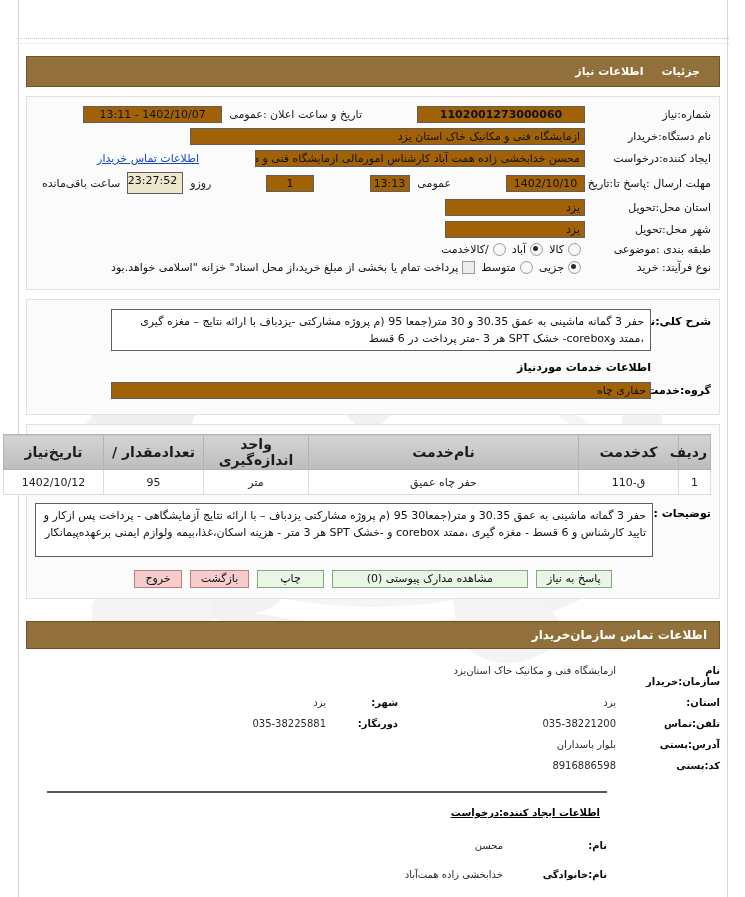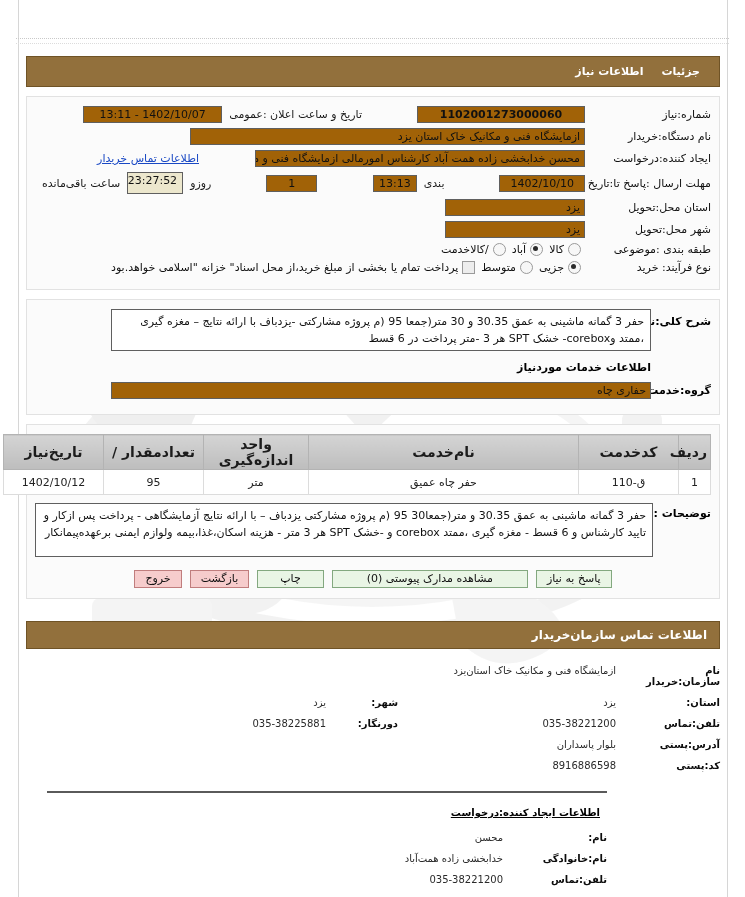--- a/index.html
+++ b/index.html
@@ -331,21 +331,21 @@
     padding-right: 120px;
     text-decoration: underline;
   }
   .creator-row {
     display: flex;
     align-items: baseline;
     margin-bottom: 10px;
     padding-right: 120px;
     font-size: 10px;
   }
-  .creator-row .ckey { width: 92px; }
+  .creator-row .ckey { width: 92px; margin-top: 8px; }
   .creator-row .cval { width: 200px; }
 </style>
 </head>
 <body>
 
 <div id="page">
 
   <div class="rail-right"></div>
   <div class="rail-left"></div>
   <div class="top-dashes"></div>
@@ -389,21 +389,21 @@
 
       <div class="frow">
         <div class="lbl w130">ایجاد کننده:درخواست</div>
         <div class="fld" style="width:330px;">محسن خدابخشی زاده همت آباد کارشناس امورمالی ازمایشگاه فنی و مکانیک</div>
         <div class="linklike">اطلاعات تماس خریدار</div>
       </div>
 
       <div class="frow">
         <div class="lbl w130">مهلت ارسال :پاسخ تا:تاریخ</div>
         <div class="fld center" style="width:140px;">1402/10/10</div>
-        <div class="mid-lbl">بندی</div>
+        <div class="mid-lbl">عمومی</div>
         <div class="fld center" style="width:68px;">13:13</div>
         <div class="fld center" style="width:80px;margin-right:8px;">1</div>
         <div class="mid-lbl">روزو</div>
         <div class="highlight-clock" style="width:56px;">23:27:52</div>
         <div class="mid-lbl">ساعت باقی‌مانده</div>
       </div>
 
       <div class="frow">
         <div class="lbl w130">استان محل:تحویل</div>
         <div class="fld" style="width:140px;">یزد</div>

